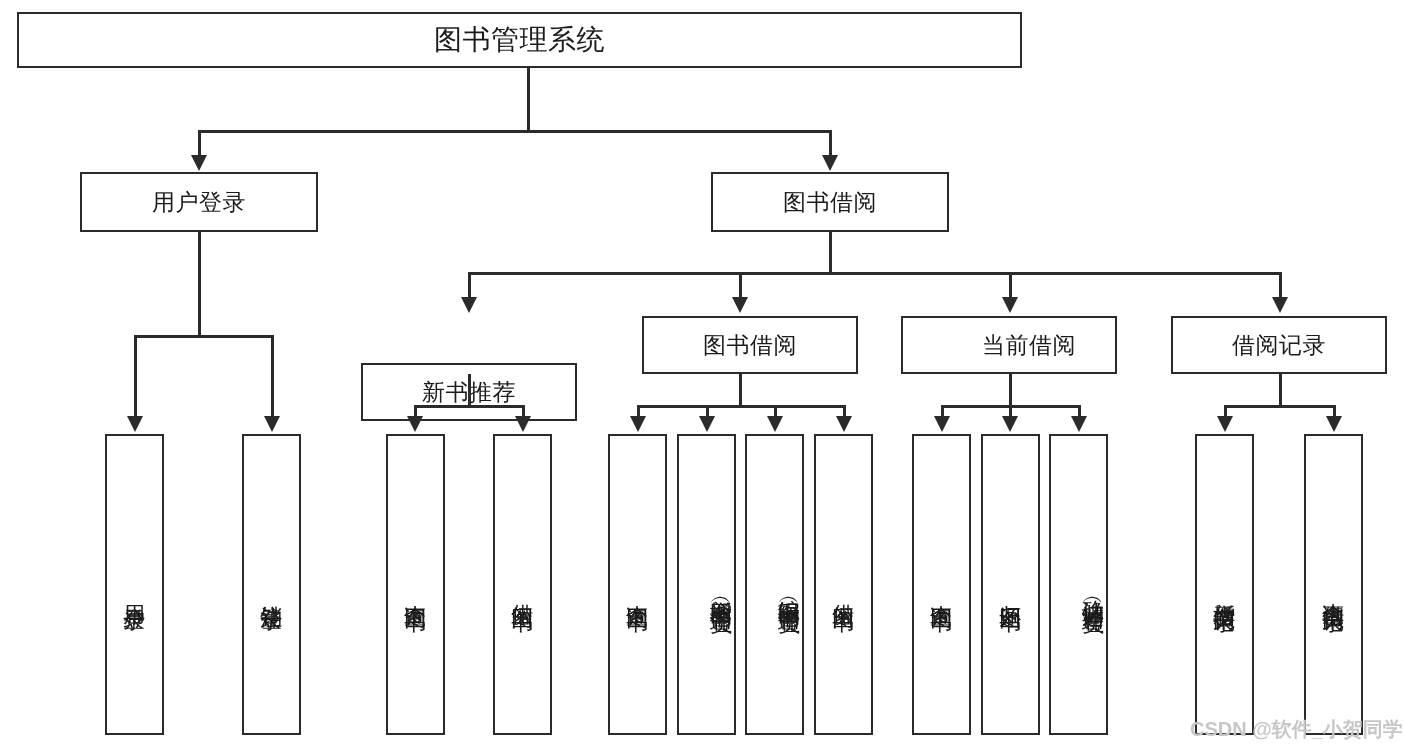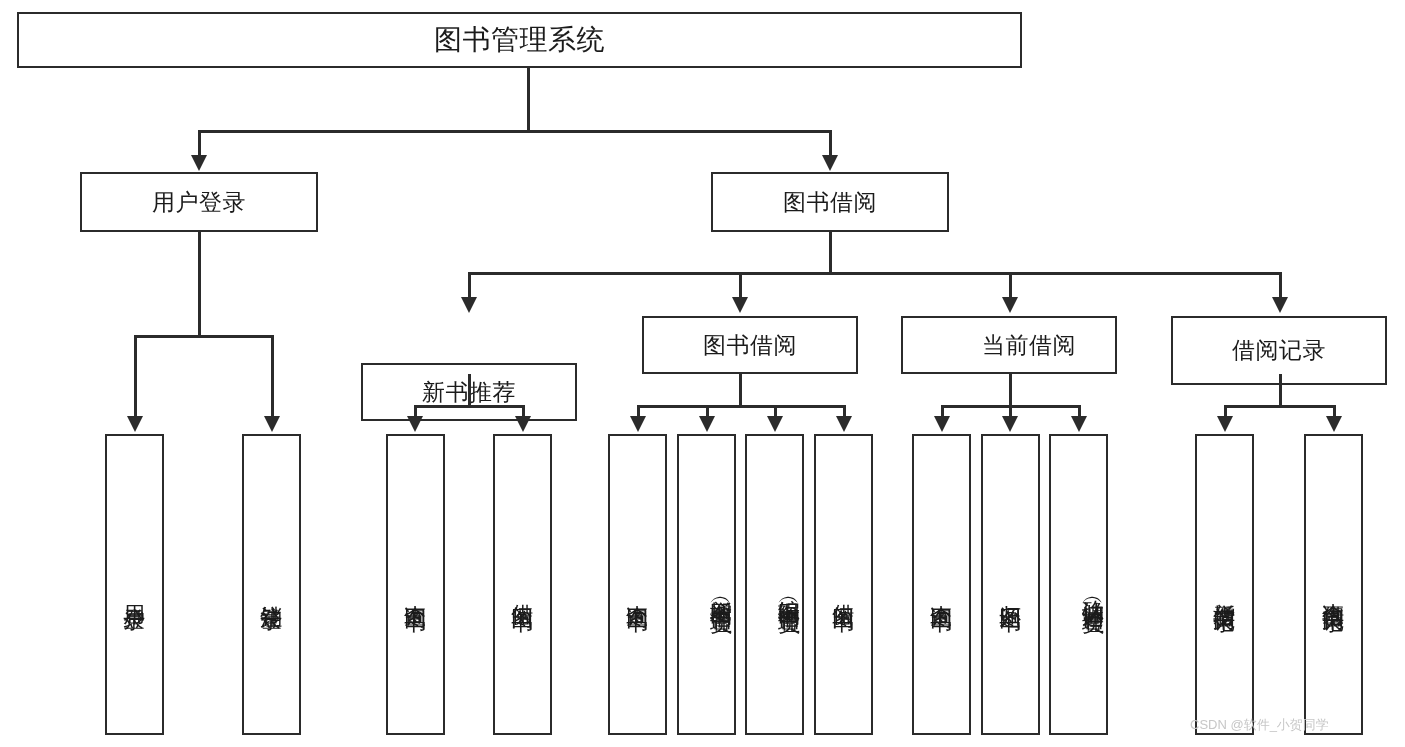--- a/index.html
+++ b/index.html
@@ -59,24 +59,25 @@
   .arrow {
     position: absolute;
     width: 0;
     height: 0;
     border-left: 8px solid transparent;
     border-right: 8px solid transparent;
     border-top: 16px solid #2b2b2b;
   }
   .watermark {
     position: absolute;
-    font-size: 13px;
+    font-size: 20px;
     color: #c7c7c7;
     white-space: nowrap;
     user-select: none;
+    font-weight: bold;
   }
 </style>
 </head>
 <body>
 
 <div id="canvas">
 
   <div class="node root horiz" style="left:17px; top:12px; width:1005px; height:56px;">
     <span>图书管理系统</span>
   </div>
@@ -125,21 +126,21 @@
 
   <div class="node horiz" style="left:361px; top:316px; width:216px; height:58px;margin-top:47px;">
     <span>新书推荐</span>
   </div>
   <div class="node horiz" style="left:642px; top:316px; width:216px; height:58px;">
     <span>图书借阅</span>
   </div>
   <div class="node horiz" style="left:901px; top:316px; width:216px; height:58px;padding-left:40px;">
     <span>当前借阅</span>
   </div>
-  <div class="node horiz" style="left:1171px; top:316px; width:216px; height:69px;">
+  <div class="node horiz" style="left:1171px; top:316px; width:216px; height:58px;">
     <span>借阅记录</span>
   </div>
 
   <div class="edge v" style="left:468px; top:374px; width:2.5px; height:33px;"></div>
   <div class="edge h" style="left:414px; top:405px; width:110px;"></div>
   <div class="edge v" style="left:414px; top:405px; height:13px;"></div>
   <div class="arrow" style="left:407px; top:416px;"></div>
   <div class="edge v" style="left:522px; top:405px; height:13px;"></div>
   <div class="arrow" style="left:515px; top:416px;"></div>
 

